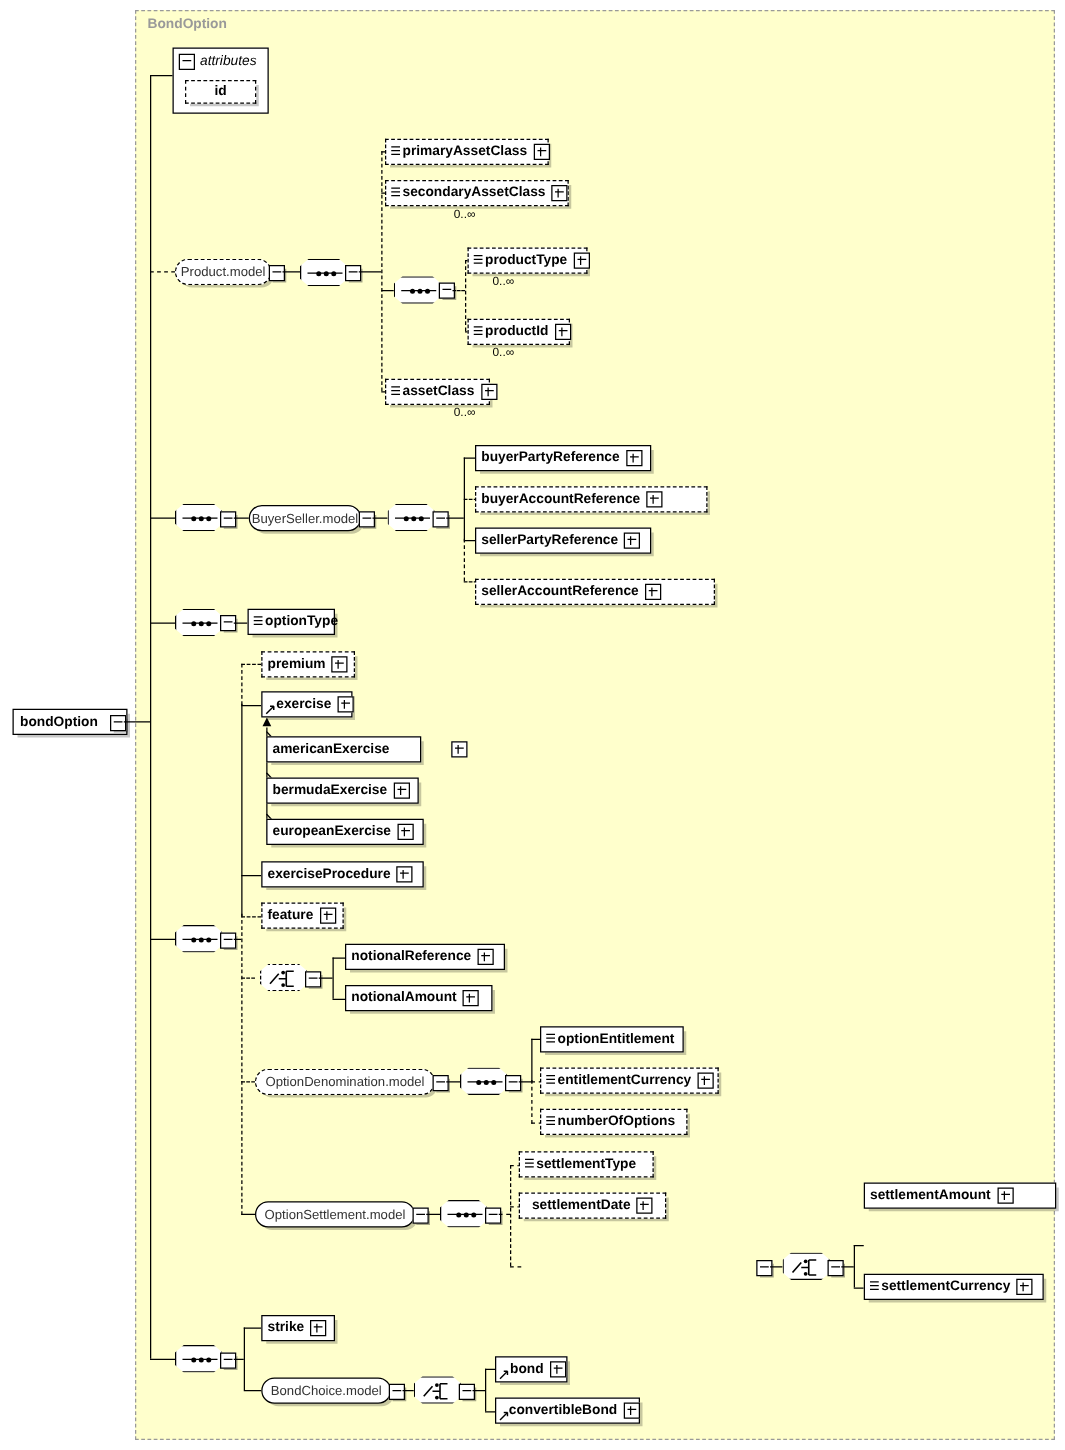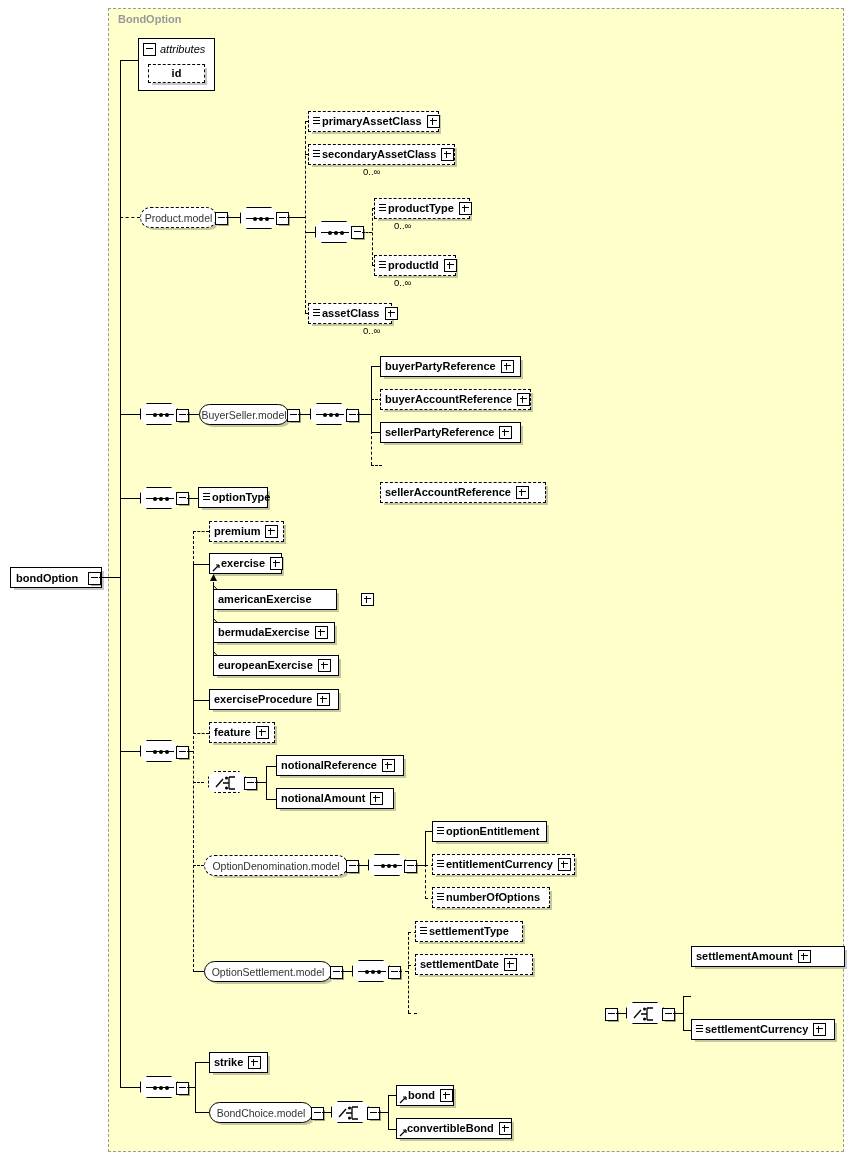--- a/index.html
+++ b/index.html
@@ -291,29 +291,29 @@
   <div class="dln v" style="left:371px;top:431px;height:34px;"></div>
   <div class="ln h" style="left:371px;top:366px;width:11px;"></div>
   <div class="dln h" style="left:371px;top:399px;width:11px;"></div>
   <div class="ln h" style="left:371px;top:432px;width:11px;"></div>
   <div class="dln h" style="left:371px;top:465px;width:11px;"></div>
 
   <div class="node" style="left:380px;top:356px;width:141px;">
     <span class="lbl">buyerPartyReference</span>
     <span class="plus"></span>
   </div>
-  <div class="node opt" style="left:380px;top:389px;width:151px;">
+  <div class="node opt" style="left:380px;top:389px;width:186px;">
     <span class="lbl">buyerAccountReference</span>
     <span class="plus"></span>
   </div>
   <div class="node" style="left:380px;top:422px;width:141px;">
     <span class="lbl">sellerPartyReference</span>
     <span class="plus"></span>
   </div>
-  <div class="node opt" style="left:380px;top:482px;width:166px;text-align:right;">
+  <div class="node opt" style="left:380px;top:463px;width:192px;text-align:right;">
     <span class="lbl">sellerAccountReference</span>
     <span class="plus"></span>
   </div>
 
   <div class="ln h" style="left:120px;top:498px;width:20px;"></div>
   <div class="seq" style="left:140px;top:487px;">
     <span class="dots"></span>
   </div>
   <div class="minus" style="left:176px;top:492px;"></div>
   <div class="ln h" style="left:187px;top:498px;width:11px;"></div>
@@ -459,21 +459,21 @@
   <div class="dln h" style="left:399px;top:971px;width:9px;"></div>
   <div class="dln v" style="left:408px;top:932px;height:81px;"></div>
   <div class="dln h" style="left:408px;top:932px;width:9px;"></div>
   <div class="dln h" style="left:408px;top:965px;width:9px;"></div>
   <div class="dln h" style="left:408px;top:1013px;width:9px;"></div>
 
   <div class="node opt" style="left:415px;top:921px;width:108px;">
     <span class="tmark"></span>
     <span class="lbl">settlementType</span>
   </div>
-  <div class="node opt" style="left:415px;top:954px;width:118px;">
+  <div class="node opt" style="left:415px;top:954px;width:118px;justify-content:center;">
     <span class="lbl">settlementDate</span>
     <span class="plus"></span>
   </div>
 
   <div class="minus" style="left:605px;top:1008px;"></div>
   <div class="ln h" style="left:616px;top:1013px;width:10px;"></div>
 
   <div class="cho solid" style="left:626px;top:1002px;">
     <svg style="position:absolute;left:6px;top:3px;width:26px;height:16px;" viewBox="0 0 26 16">
       <path d="M1 12 L8 4" stroke="#000" stroke-width="1.3" fill="none"></path>

